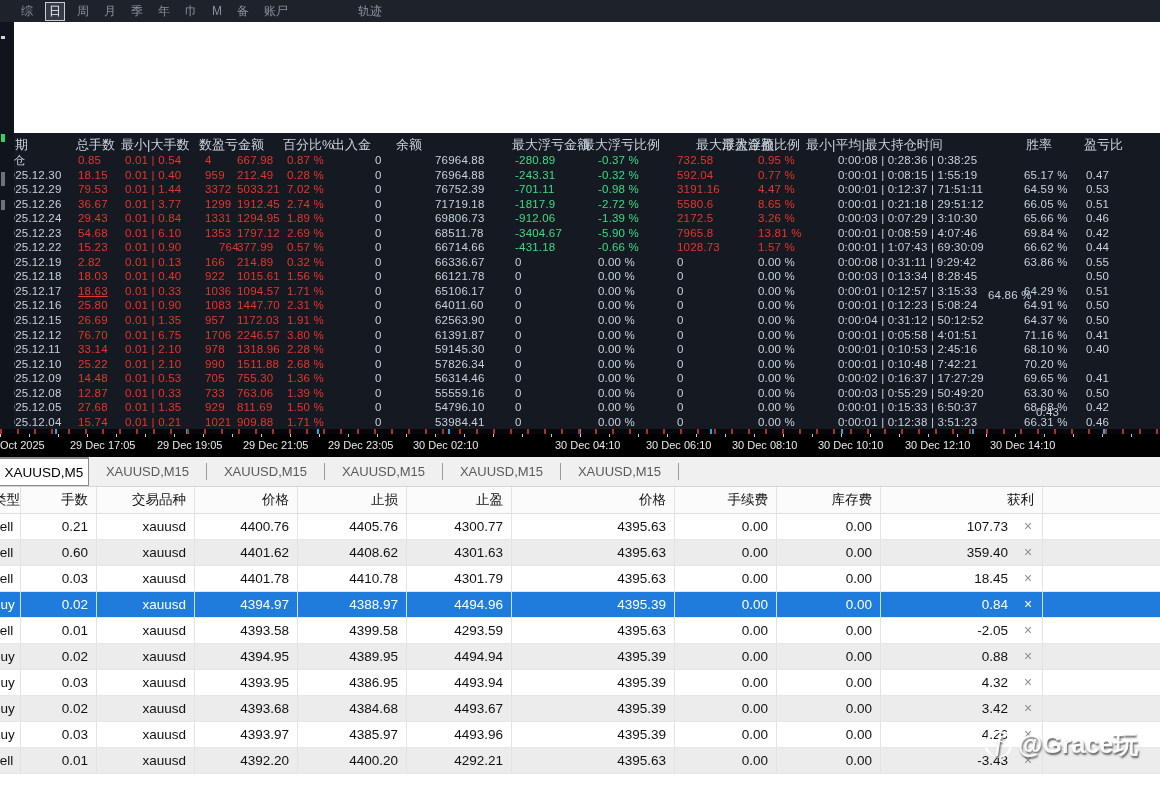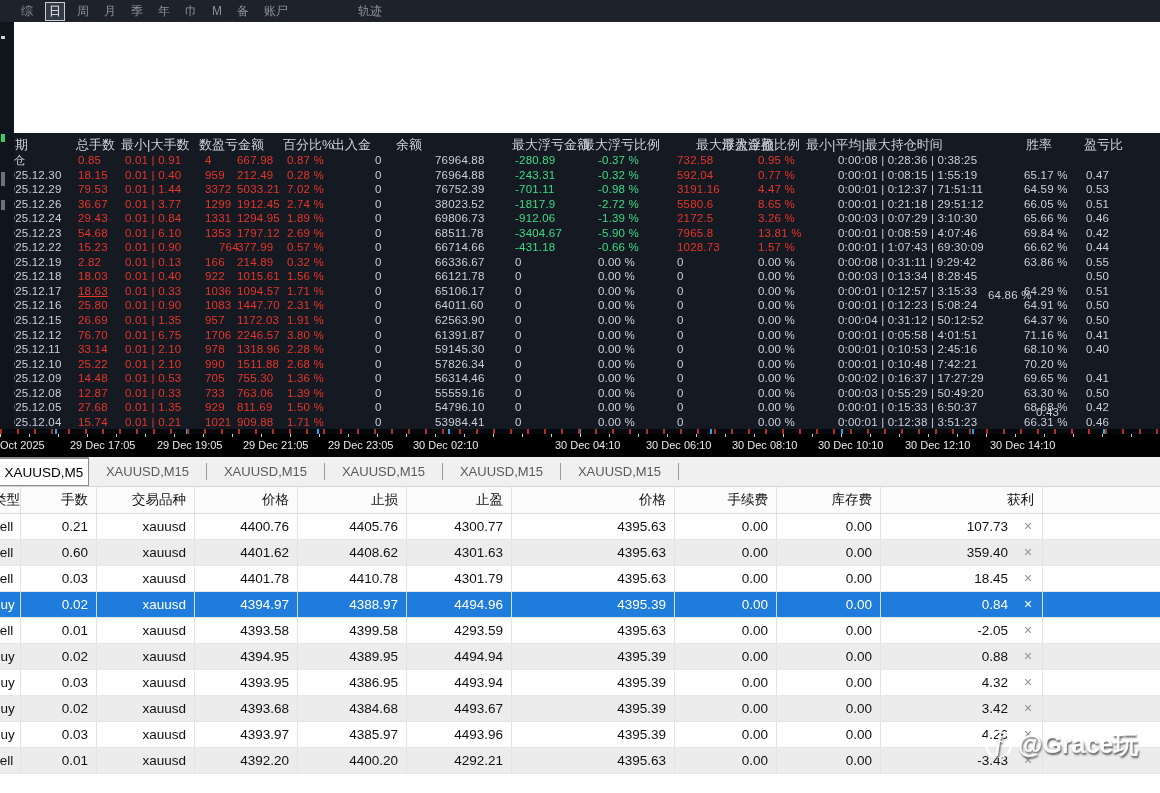--- a/index.html
+++ b/index.html
@@ -122,21 +122,21 @@
         <span class="sh" style="left: 652px; margin-left: 44px;">最大浮盈金额</span>
         <span class="sh" style="left: 722px;">最大浮盈比例</span>
         <span class="sh" style="left: 806px;">最小|平均|最大持仓时间</span>
         <span class="sh" style="left: 1026px;">胜率</span>
         <span class="sh" style="left: 1084px;">盈亏比</span>
       </div>
     <div id="stats-rows">
         <div class="srow">
           <span class="sc c-white" style="left: 2px;">持仓</span>
           <span class="sc c-red" style="left: 78px;">0.85</span>
-          <span class="sc c-red" style="left: 125px;">0.01 | 0.91</span>
+          <span class="sc c-red" style="left: 125px;">0.01 | 0.54</span>
           <span class="sc c-red" style="left: 205px;">4</span>
           <span class="sc c-red" style="left: 237px;">667.98</span>
           <span class="sc c-red" style="left: 287px;">0.87 %</span>
           <span class="sc c-white" style="left: 375px;">0</span>
           <span class="sc c-white" style="left: 435px;">76964.88</span>
           <span class="sc c-green" style="left: 515px;">-280.89</span>
           <span class="sc c-green" style="left: 598px;">-0.37 %</span>
           <span class="sc c-red" style="left: 677px;">732.58</span>
           <span class="sc c-red" style="left: 758px;">0.95 %</span>
           <span class="sc c-white" style="left: 838px;">0:00:08 | 0:28:36 | 0:38:25</span>
@@ -176,21 +176,21 @@
           <span class="sc c-white" style="left: 1086px;">0.53</span>
         </div>
         <div class="srow">
           <span class="sc c-white" style="left: 2px;">2025.12.26</span>
           <span class="sc c-red" style="left: 78px;">36.67</span>
           <span class="sc c-red" style="left: 125px;">0.01 | 3.77</span>
           <span class="sc c-red" style="left: 205px;">1299</span>
           <span class="sc c-red" style="left: 237px;">1912.45</span>
           <span class="sc c-red" style="left: 287px;">2.74 %</span>
           <span class="sc c-white" style="left: 375px;">0</span>
-          <span class="sc c-white" style="left: 435px;">38023.52</span>
+          <span class="sc c-white" style="left: 435px;">71719.18</span>
           <span class="sc c-green" style="left: 515px;">-1817.9</span>
           <span class="sc c-green" style="left: 598px;">-2.72 %</span>
           <span class="sc c-red" style="left: 677px;">5580.6</span>
           <span class="sc c-red" style="left: 758px;">8.65 %</span>
           <span class="sc c-white" style="left: 838px;">0:00:01 | 0:21:18 | 29:51:12</span>
           <span class="sc c-white" style="left: 1024px;">66.05 %</span>
           <span class="sc c-white" style="left: 1086px;">0.51</span>
         </div>
         <div class="srow">
           <span class="sc c-white" style="left: 2px;">2025.12.24</span>

